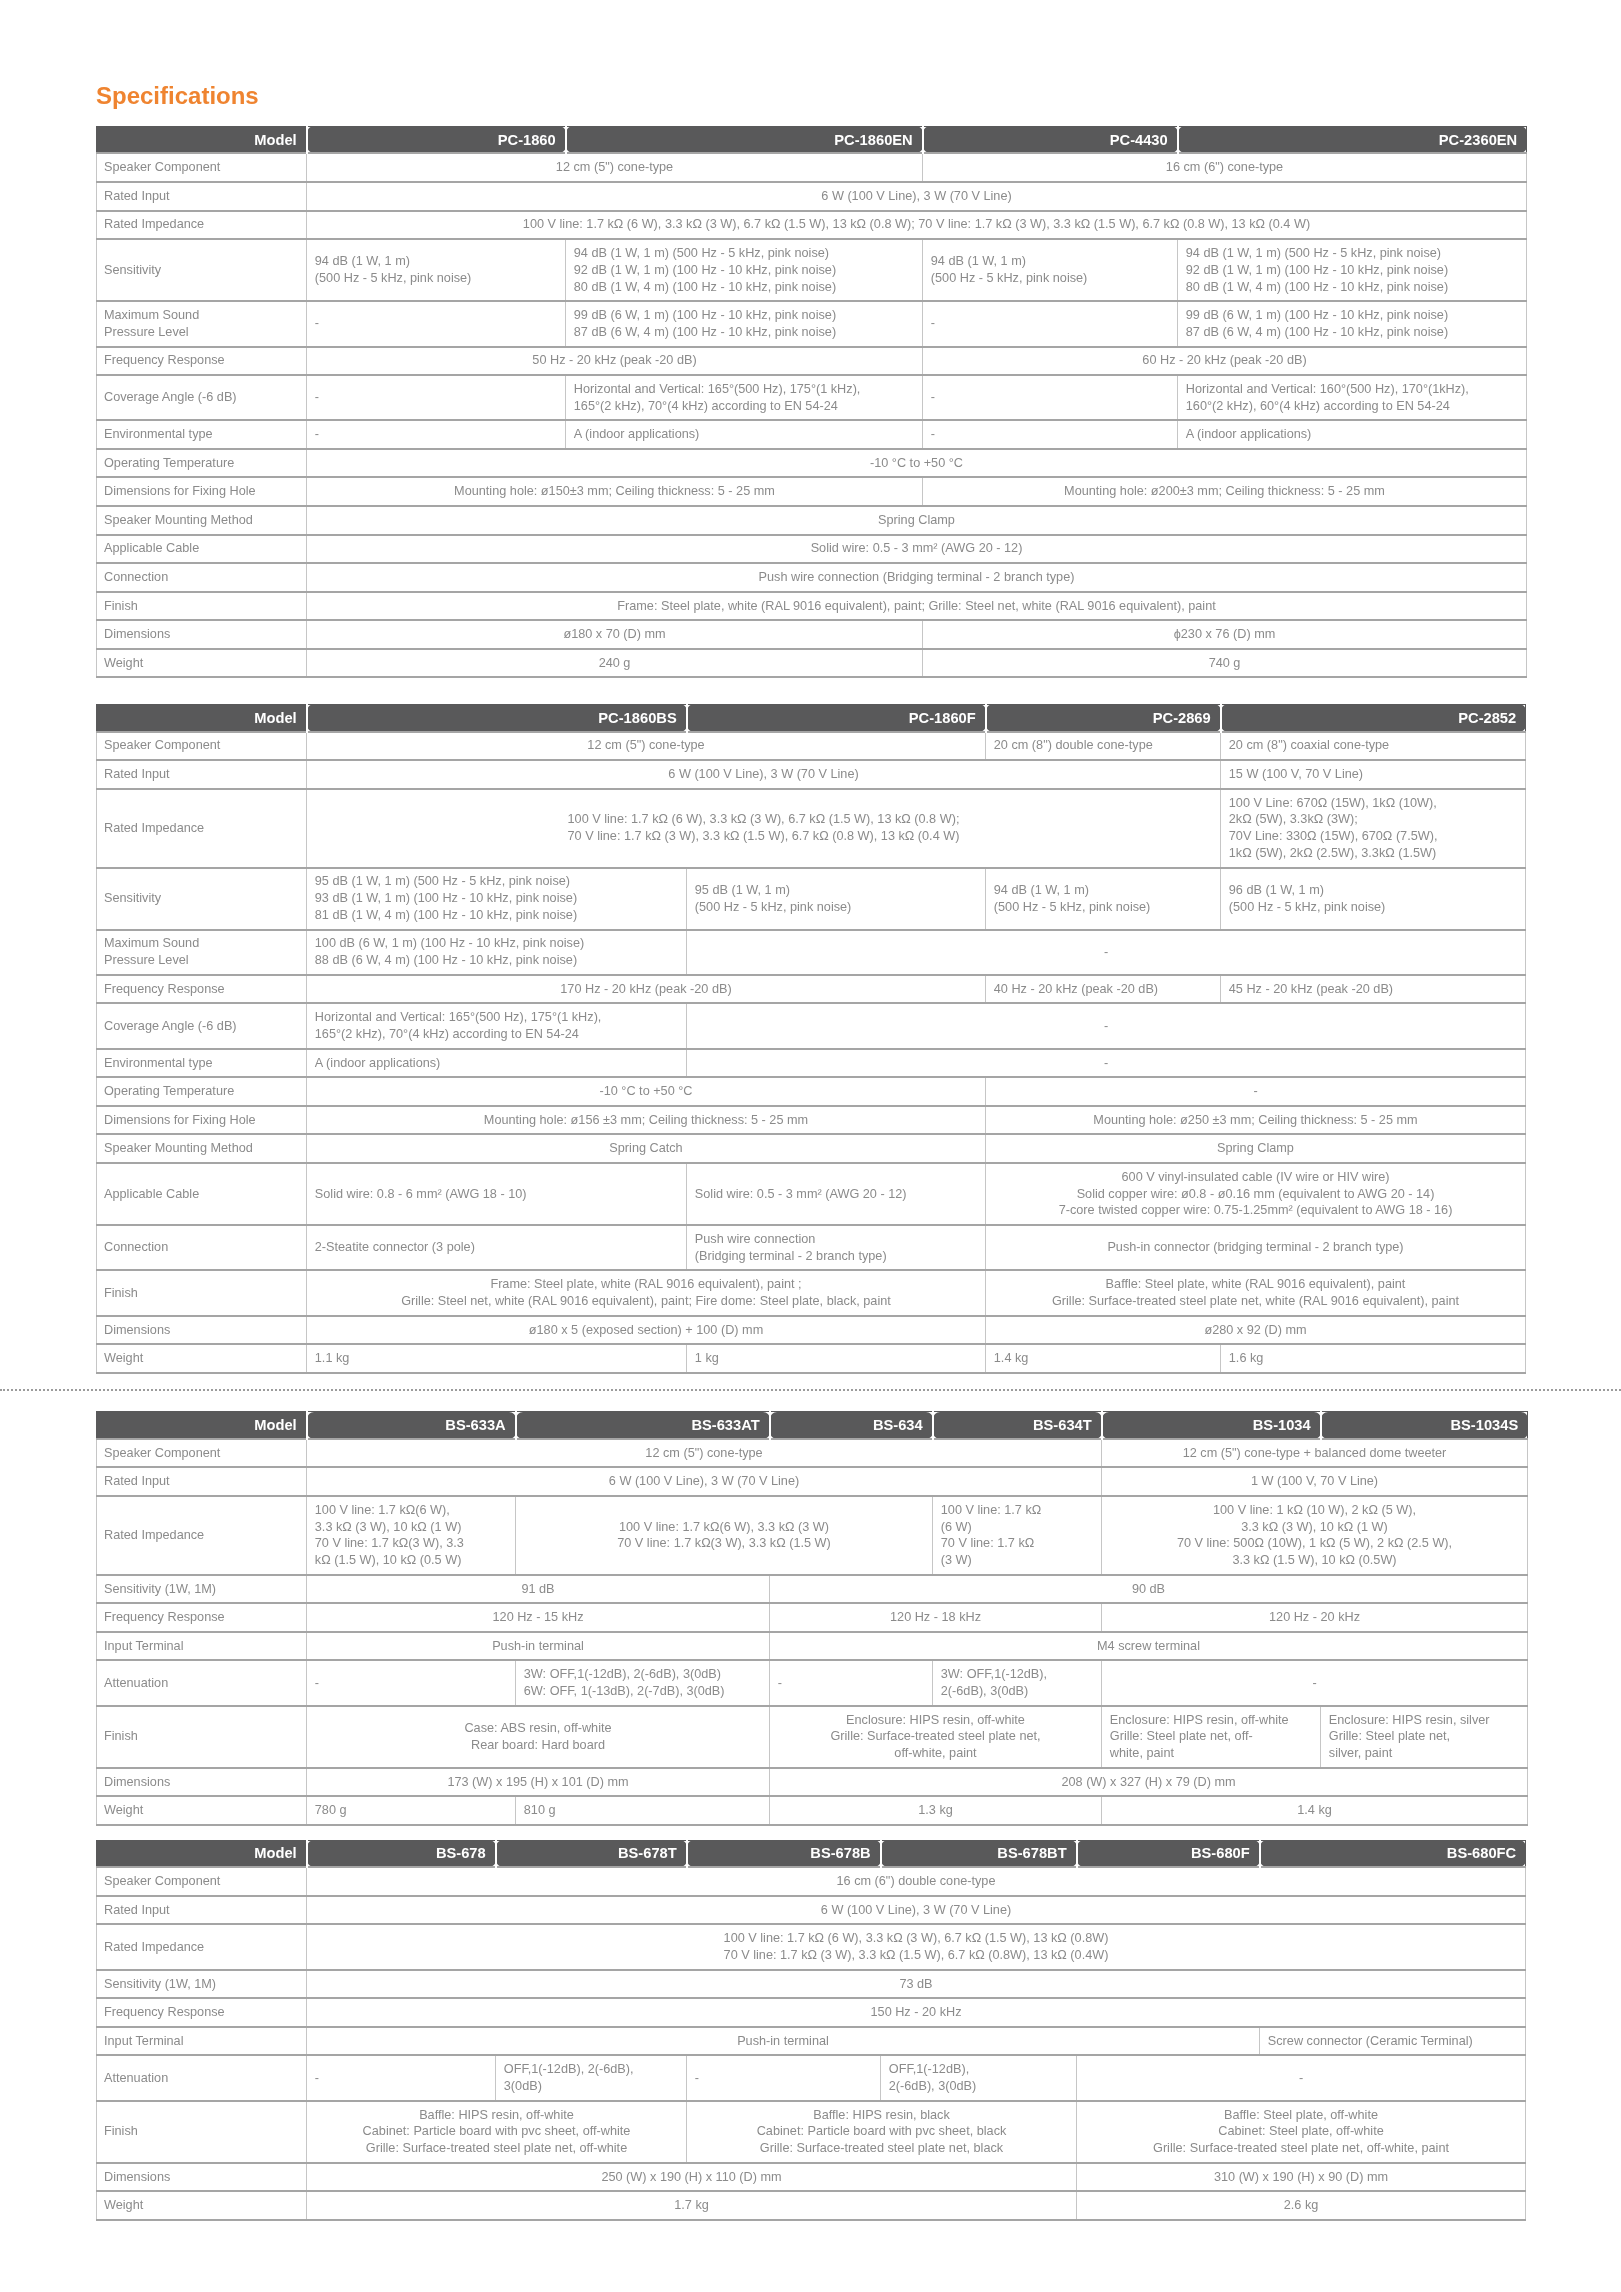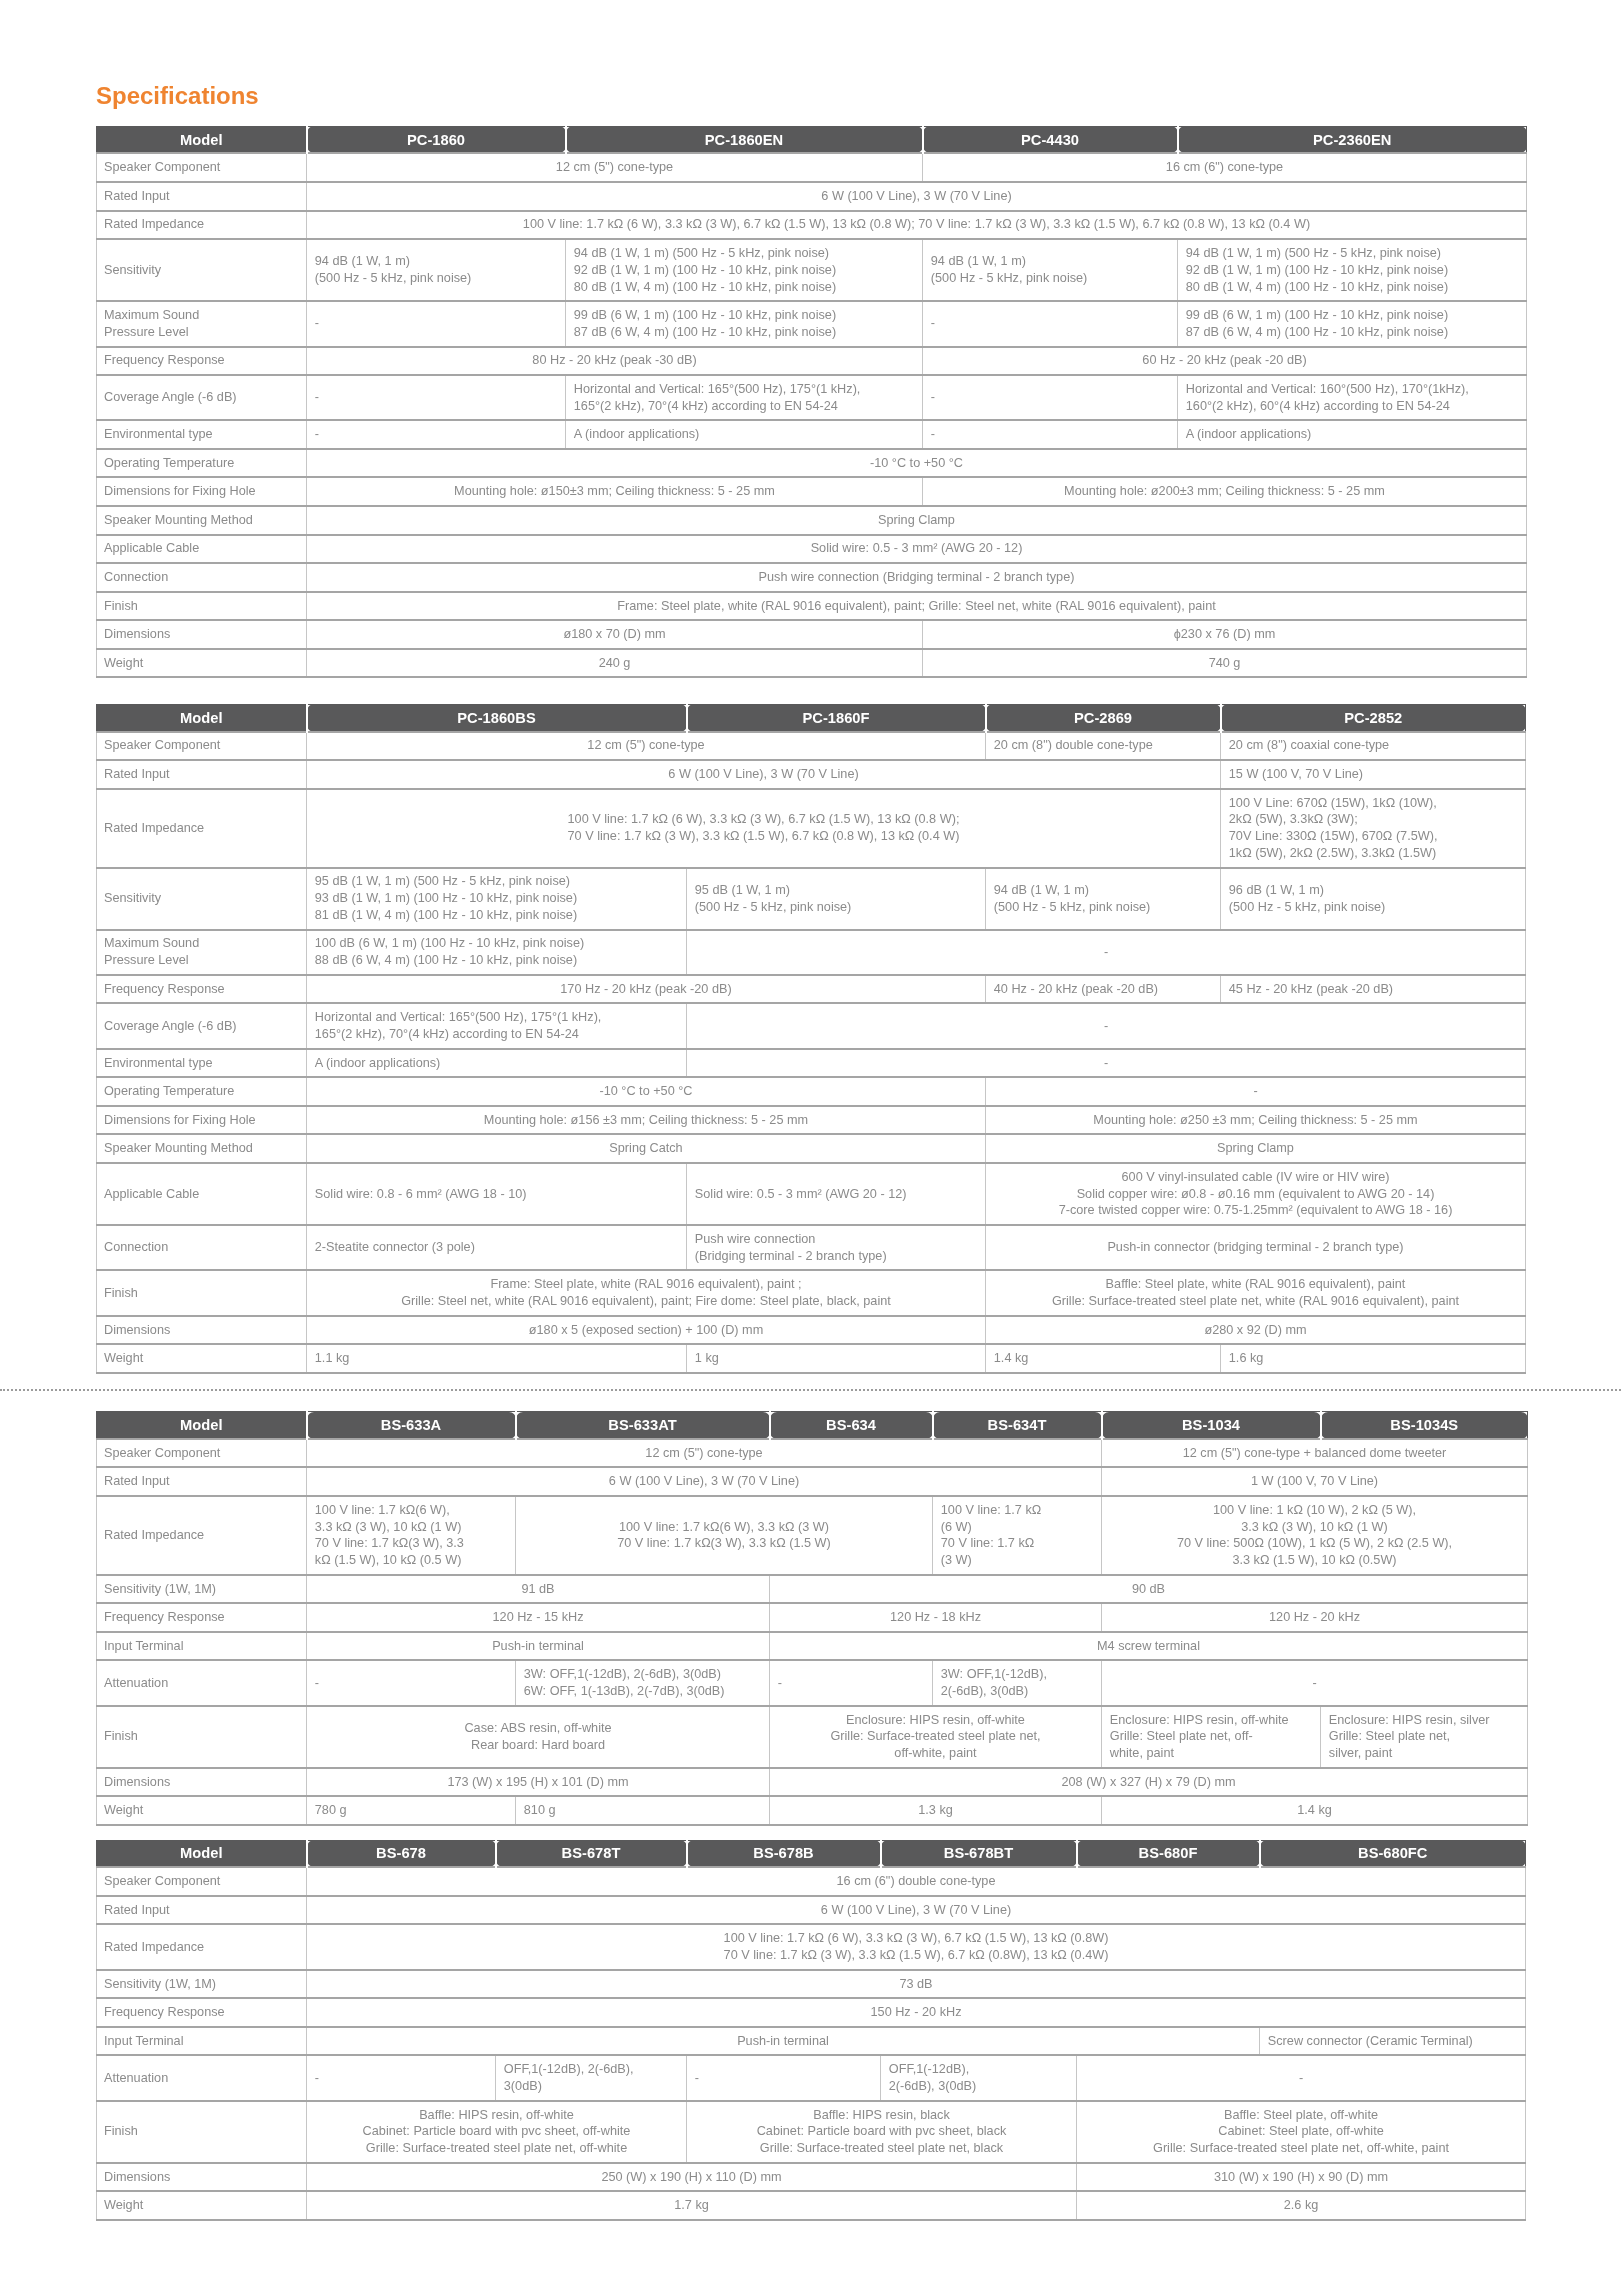--- a/index.html
+++ b/index.html
@@ -4,21 +4,21 @@
 <style>
   html,body{margin:0;padding:0;background:#fff;}
   body{width:1621px;min-height:2293px;font-family:"Liberation Sans",sans-serif;}
   .title{margin:82px 0 15.7px 96px;font-size:24px;font-weight:bold;color:#ef8430;}
   table{border-collapse:collapse;table-layout:fixed;width:1429px;margin-left:96px;}
   td{border:1px solid #c6c6c6;border-bottom:2px solid #a5a5a5;border-top:2px solid #a5a5a5;
      color:#8b8b8b;font-size:12.7px;line-height:1.32;padding:4.9px 7.8px;vertical-align:middle;
      white-space:pre-line;text-align:left;}
   td.c{text-align:center;}
   td.lbl{padding-left:7px;}
-  th{background:#59595a;color:#fff;font-size:14.7px;font-weight:bold;text-align:center;
+  th{background:#59595a;color:#fff;font-size:14.7px;font-weight:bold;text-align:right;
      padding:4.9px 8.8px;border:1px solid #59595a;white-space:nowrap;}
   th + th{border-left:2.9px solid #fff;border-radius:7px;}
   .gap-t2{margin-top:25.5px;}
   .gap-t4{margin-top:13.7px;}
   .divider{border-top:2px dotted #9b9b9b;height:0;width:1621px;margin:15.7px 0 19.6px 0;}
 </style>
 </head>
 <body>
 
 <div class="title">Specifications</div>
@@ -70,21 +70,21 @@
 Pressure Level</td>
       <td>-</td>
       <td>99 dB (6 W, 1 m) (100 Hz - 10 kHz, pink noise)
 87 dB (6 W, 4 m) (100 Hz - 10 kHz, pink noise)</td>
       <td>-</td>
       <td>99 dB (6 W, 1 m) (100 Hz - 10 kHz, pink noise)
 87 dB (6 W, 4 m) (100 Hz - 10 kHz, pink noise)</td>
       </tr>
   <tr>
         <td class="lbl">Frequency Response</td>
-      <td class="c" colspan="2">80 Hz - 20 kHz (peak -30 dB)</td>
+      <td class="c" colspan="2">50 Hz - 20 kHz (peak -20 dB)</td>
       <td class="c" colspan="2">60 Hz - 20 kHz (peak -20 dB)</td>
       </tr>
   <tr>
         <td class="lbl">Coverage Angle (-6 dB)</td>
       <td>-</td>
       <td>Horizontal and Vertical: 165°(500 Hz), 175°(1 kHz),
 165°(2 kHz), 70°(4 kHz) according to EN 54-24</td>
       <td>-</td>
       <td>Horizontal and Vertical: 160°(500 Hz), 170°(1kHz),
 160°(2 kHz), 60°(4 kHz) according to EN 54-24</td>

